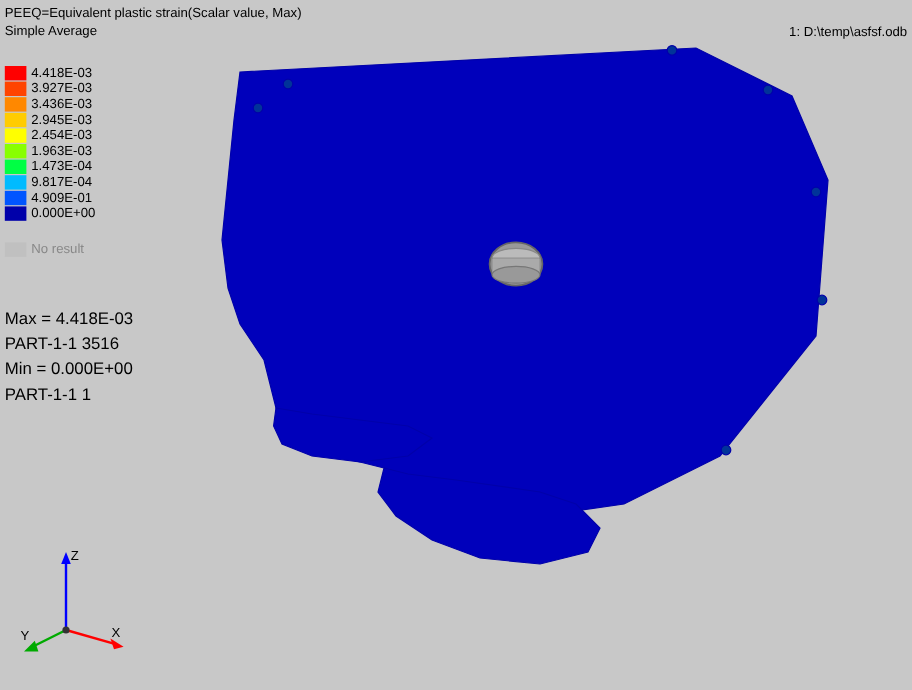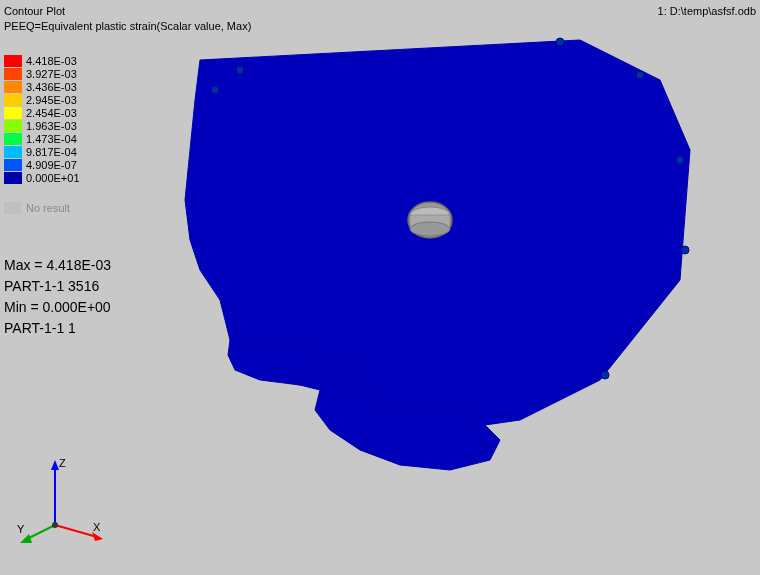--- a/index.html
+++ b/index.html
@@ -21,21 +21,21 @@
       color: #000;
       line-height: 1.4;
     }
     #top-left-info .title-line { font-size: 11px; }
     #top-left-info .subtitle-line { font-size: 11px; }
     #top-left-info .avg-line { font-size: 11px; }
 
     
     #top-right-info {
       position: absolute;
-      top: 4px;
+      top: 20px;
       right: 4px;
       color: #000;
       text-align: left;
       font-size: 11px;
       line-height: 1.4;
     }
 
     
     #legend {
       position: absolute;
@@ -92,22 +92,22 @@
       top: 0;
       left: 100px;
       width: 640px;
       height: 510px;
     }
   </style>
 </head>
 <body>
 
 <div id="top-left-info">
-  <div class="title-line">Contour Plot</div>
   <div class="subtitle-line">PEEQ=Equivalent plastic strain(Scalar value, Max)</div>
+  <div class="avg-line">Simple Average</div>
 </div>
 
 <div id="top-right-info">
   <div>1: D:\temp\asfsf.odb</div>
 </div>
 
 <div id="legend">
 <div class="legend-item">
       <div class="legend-color" style="background: rgb(255, 0, 0);"></div>
       <span class="legend-label">4.418E-03</span>
@@ -135,25 +135,25 @@
     <div class="legend-item">
       <div class="legend-color" style="background: rgb(0, 255, 68);"></div>
       <span class="legend-label">1.473E-04</span>
     </div>
     <div class="legend-item">
       <div class="legend-color" style="background: rgb(0, 187, 255);"></div>
       <span class="legend-label">9.817E-04</span>
     </div>
     <div class="legend-item">
       <div class="legend-color" style="background: rgb(0, 85, 255);"></div>
-      <span class="legend-label">4.909E-07</span>
+      <span class="legend-label">4.909E-01</span>
     </div>
     <div class="legend-item">
       <div class="legend-color" style="background: rgb(0, 0, 170);"></div>
-      <span class="legend-label">0.000E+01</span>
+      <span class="legend-label">0.000E+00</span>
     </div>
     <div id="no-result">
     <div class="no-result-box"></div>
     <span class="no-result-label">No result</span>
   </div>
   </div>
 
 <div id="stats">
   <div>Max = 4.418E-03</div>
   <div>PART-1-1 3516</div>

